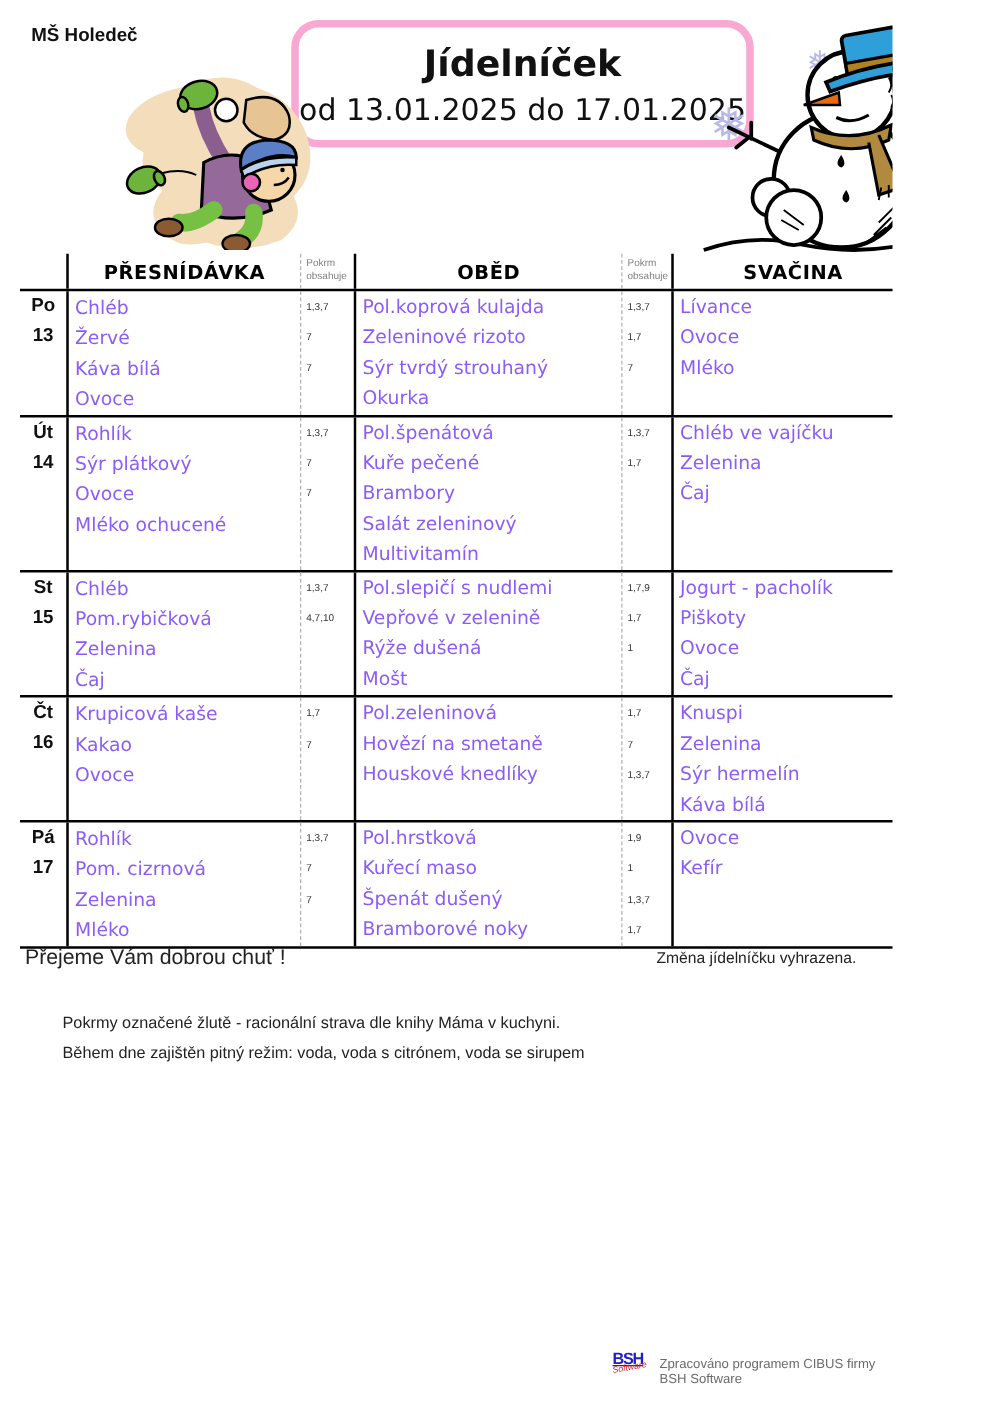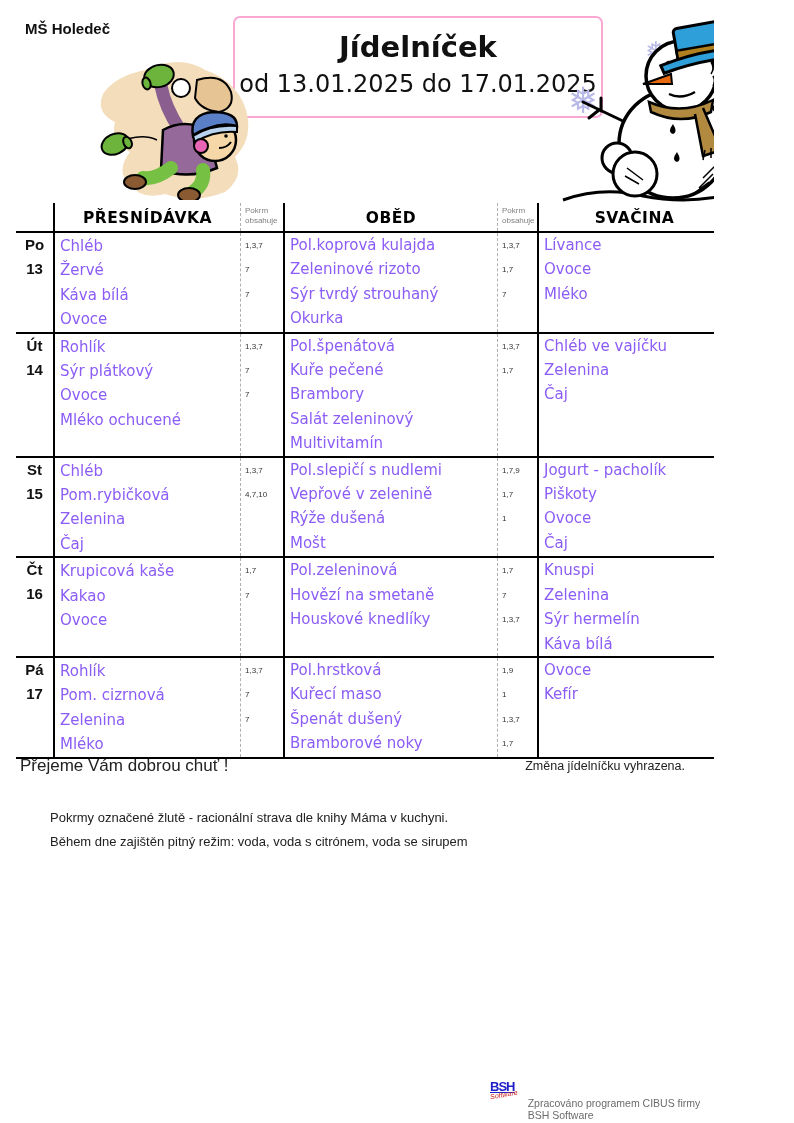--- a/index.html
+++ b/index.html
@@ -3,21 +3,21 @@
 <meta charset="utf-8">
 <style>
   * { margin:0; padding:0; box-sizing:border-box; }
   html,body { background:#fff; }
   body { font-family:"Liberation Sans", sans-serif; }
   .page { position:relative; width:714px; height:1123px; background:#fff; overflow:hidden; }
 
   .school-name { position:absolute; left:25px; top:20px; font-size:15px; font-weight:bold; color:#111; }
 
   .title-box { position:absolute; left:233px; top:16px; width:370px; height:102px;
-    border:2px solid #f9a8d4; border-radius:7px; text-align:center; background:#fff; }
+    border:6px solid #f9a8d4; border-radius:22px; text-align:center; background:#fff; }
   .title-main { font-family:"DejaVu Sans", sans-serif; font-size:29px; font-weight:bold; color:#111; margin-top:12px; }
   .title-dates { font-family:"DejaVu Sans", sans-serif; font-size:24px; color:#111; margin-top:6px; }
 
   .clipart { position:absolute; }
   .snowflake { position:absolute; color:#b9b9e8; font-family:"DejaVu Sans", sans-serif; }
 
   
   .menu-table { position:absolute; left:16px; top:203px; width:762px; font-family:"DejaVu Sans", sans-serif; }
   .hdr-row, .day-row { display:grid; grid-template-columns:37px 187px 43px 214px 40px 193px 48px; }
   .hdr-row { border-bottom:2px solid #000; }
@@ -37,21 +37,21 @@
   .wish   { position:absolute; left:20px;  top:756px; font-size:17px; color:#222; }
   .change { position:absolute; right:29px; top:759px; font-size:12.5px; color:#222; }
   .note1  { position:absolute; left:50px;  top:810px; font-size:13px; color:#222; }
   .note2  { position:absolute; left:50px;  top:834px; font-size:13px; color:#222; }
 
   
   .footer { position:absolute; left:490px; top:1082px; display:flex; align-items:flex-start; gap:10px; }
   .bsh-logo { display:flex; flex-direction:column; align-items:flex-start; line-height:10px; }
   .bsh-text { color:#2020c8; font-weight:bold; font-size:13px; letter-spacing:-1px; text-decoration:underline; }
   .bsh-script { color:#cc2222; font-style:italic; font-size:7px; transform:rotate(-10deg); margin-top:-2px; }
-  .credit { color:#6b6b6b; font-size:10.5px; margin-top:15px; }
+  .credit { color:#6b6b6b; font-size:10.5px; margin-top:3px; }
 </style>
 </head>
 <body>
 
 <div class="page">
 
   <div class="school-name">MŠ Holedeč</div>
 
   <div class="title-box">
     <div class="title-main">Jídelníček</div>

